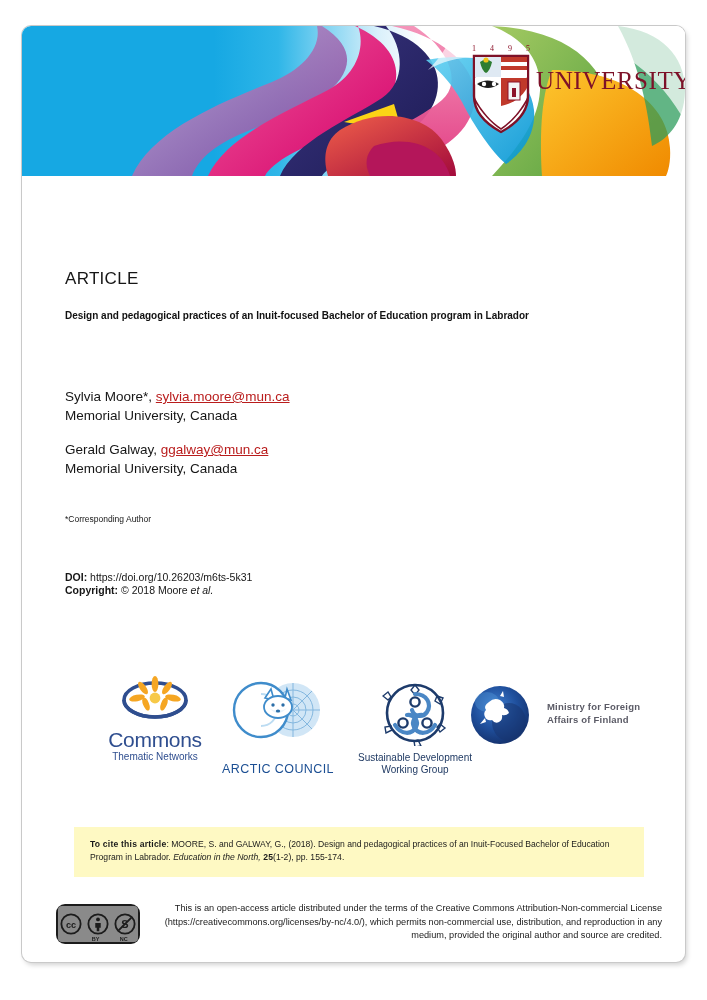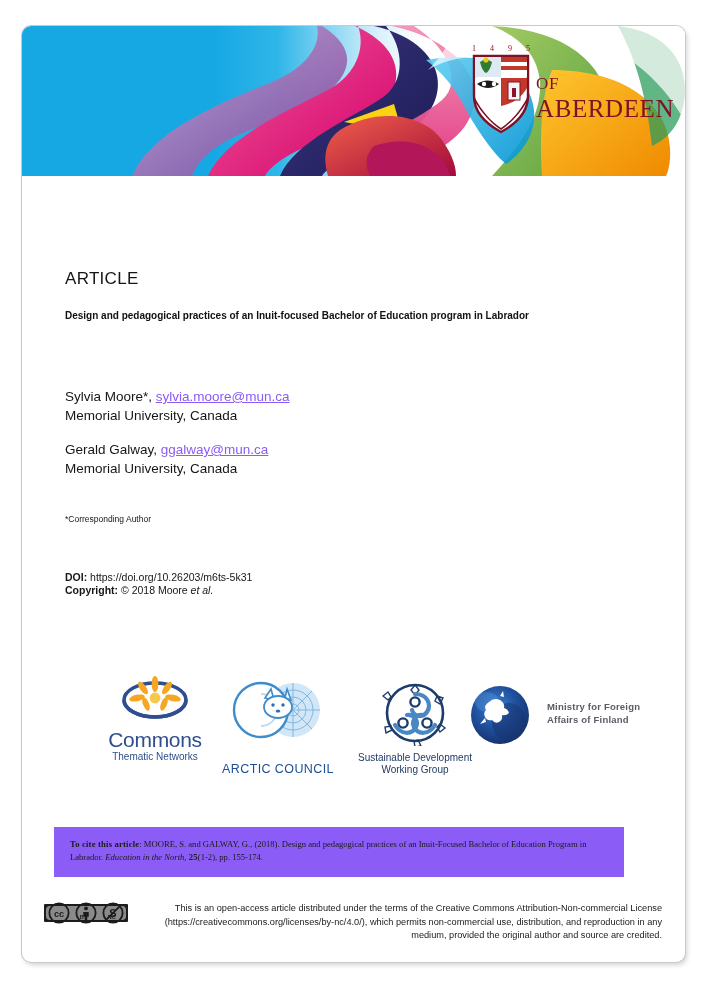--- a/index.html
+++ b/index.html
@@ -103,21 +103,21 @@
     left: 43px; top: 127px;
     width: 528px;
     font-size: 10px;
     font-weight: bold;
     line-height: 26px;
     color: #111111;
   }
 
   .authors { position: absolute; left: 43px; top: 212px; width: 520px; }
   .author-block { font-size: 13.5px; line-height: 18.5px; color: #161616; margin-bottom: 16px; }
-  .author-block a { color: #8b5cf6; text-decoration: underline; }
+  .author-block a { color: #b91c1c; text-decoration: underline; }
   .author-block .aff { display: block; }
 
   .corresponding {
     position: absolute; left: 43px; top: 338px;
     font-size: 8.5px; color: #161616;
   }
   .doi {
     position: absolute; left: 43px; top: 395px;
     font-size: 10.5px; color: #161616;
   }
@@ -152,43 +152,42 @@
   .mfa { left: 400px; top: 12px; width: 215px; text-align: left; }
   .mfa .wordmark {
     position: absolute; left: 82px; top: 18px;
     font-size: 9.5px; color: #5b5b66; line-height: 13px;
     font-weight: bold; letter-spacing: 0.2px;
   }
 
   
   #cite-box {
     position: absolute;
-    left: 32px; top: 651px;
+    left: 52px; top: 651px;
     width: 570px; height: 50px;
-    background: #8b5cf6;
+    background: #fef9c3;
     padding: 11px 14px 0 16px;
     box-sizing: border-box;
-    font-family: Liberation Serif, serif;
   }
   #cite-box p {
     margin: 0;
     font-size: 8.6px;
     line-height: 12.5px;
     color: #1a1a1a;
   }
   #cite-box b { font-weight: bold; letter-spacing: 0.2px; }
   #cite-box i { font-style: italic; }
 
   
   #license { position: absolute; left: 22px; top: 726px; width: 620px; }
   #cc-badge {
-    position: absolute; left: 0; top: 2px;
-    width: 84px; height: 18px;
+    position: absolute; left: 12px; top: 2px;
+    width: 84px; height: 40px;
     background: #1c1c1c;
-    border-radius: 1px;
+    border-radius: 9px;
     box-sizing: border-box;
     padding: 2px;
   }
   #cc-badge .inner {
     width: 100%; height: 100%;
     border-radius: 4px;
     background: #8a8a8a;
     display: flex; align-items: center; justify-content: space-around;
   }
   #license-text {
@@ -284,24 +283,21 @@
           <path d="M7,40 q10,-7 22,0 q-11,8 -22,0 Z" fill="#1c1c1c"></path>
           <circle cx="14" cy="40" r="2.2" fill="#ffffff"></circle>
           <circle cx="24" cy="40" r="2.2" fill="#ffffff"></circle>
           <path d="M31,34 L57,34 L57,44 C51,54 42,60 31,62 Z" fill="#c0392b"></path>
           <rect x="38" y="38" width="12" height="18" fill="#f4f4f4" stroke="#8c1229" stroke-width="1"></rect>
           <rect x="42" y="44" width="4" height="9" fill="#8c1229"></rect>
           <path d="M4,56 C12,70 22,80 31,86 C40,80 50,70 58,56 L58,52 C50,68 40,78 31,84 C22,78 12,68 4,52 Z" fill="#7d1128"></path>
         </svg>
       </div>
       <div class="uniname">
-        <div>
-          <span class="small">OF</span>
-          <span>ABERDEEN</span>
-        </div>
+        <div>UNIVERSITY</div>
       </div>
     </div>
 
   </div>
 
   <div id="content">
 
     <div class="article-kicker">ARTICLE</div>
 
     <div class="article-title">Design and pedagogical practices of an Inuit-focused Bachelor of Education program in Labrador</div>

